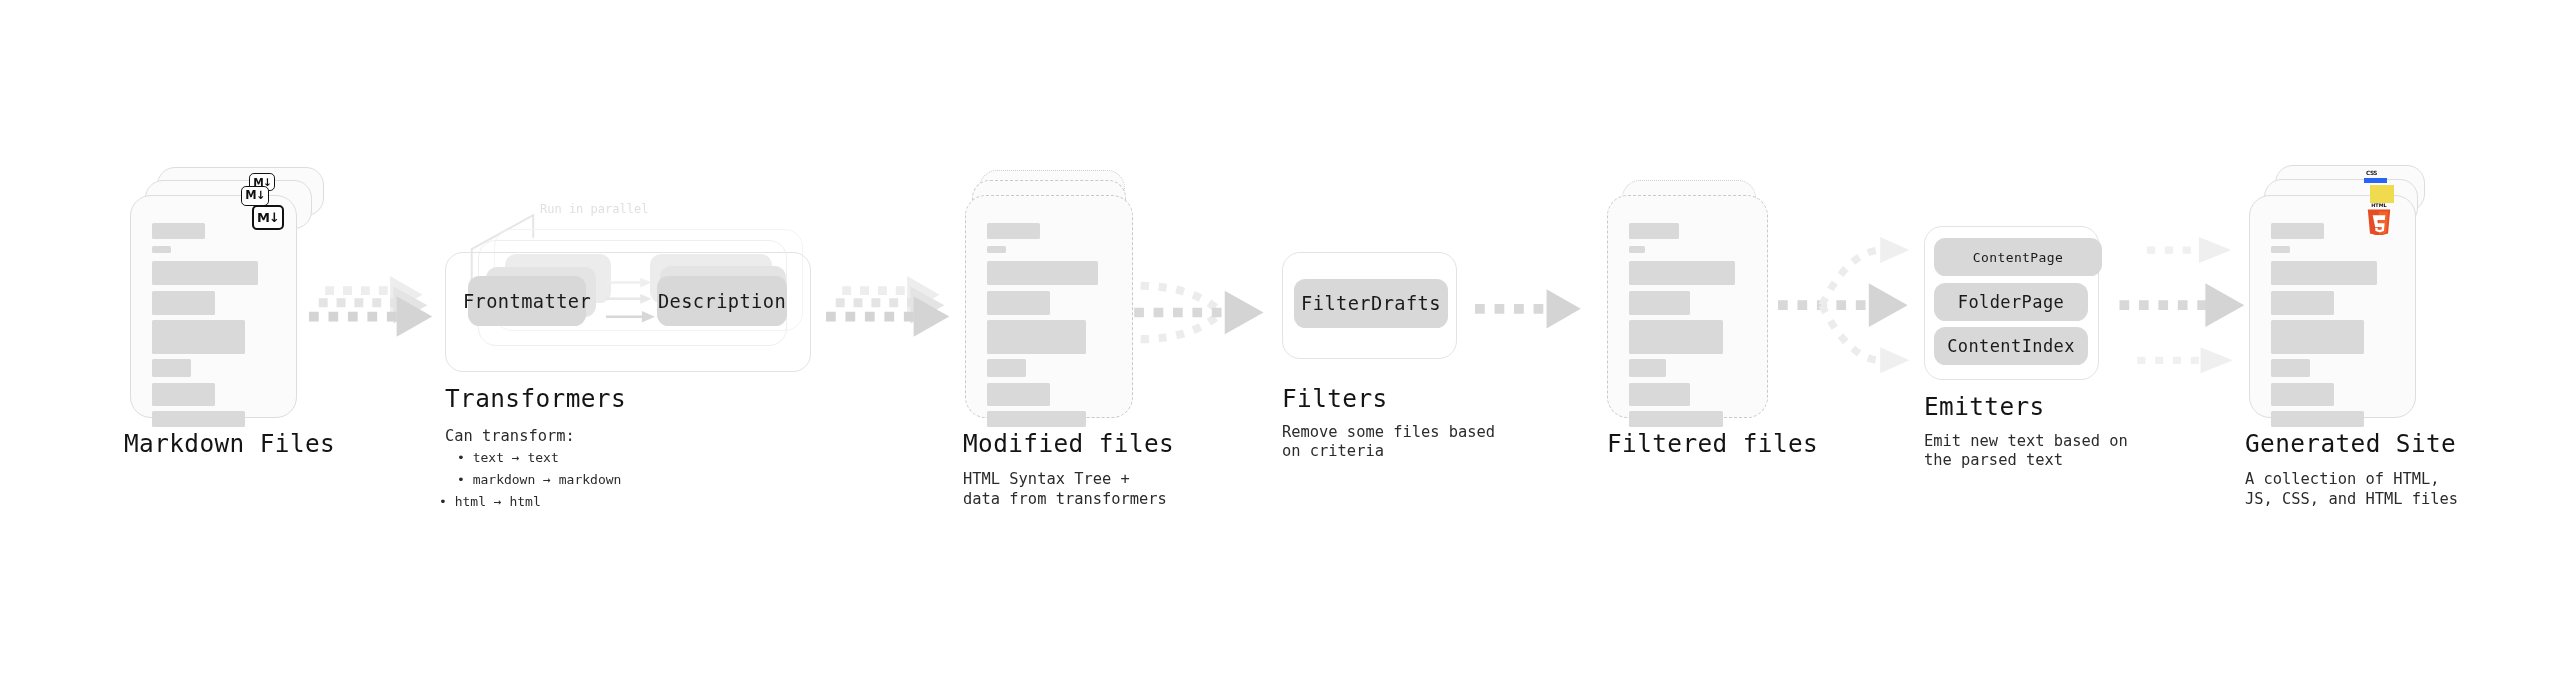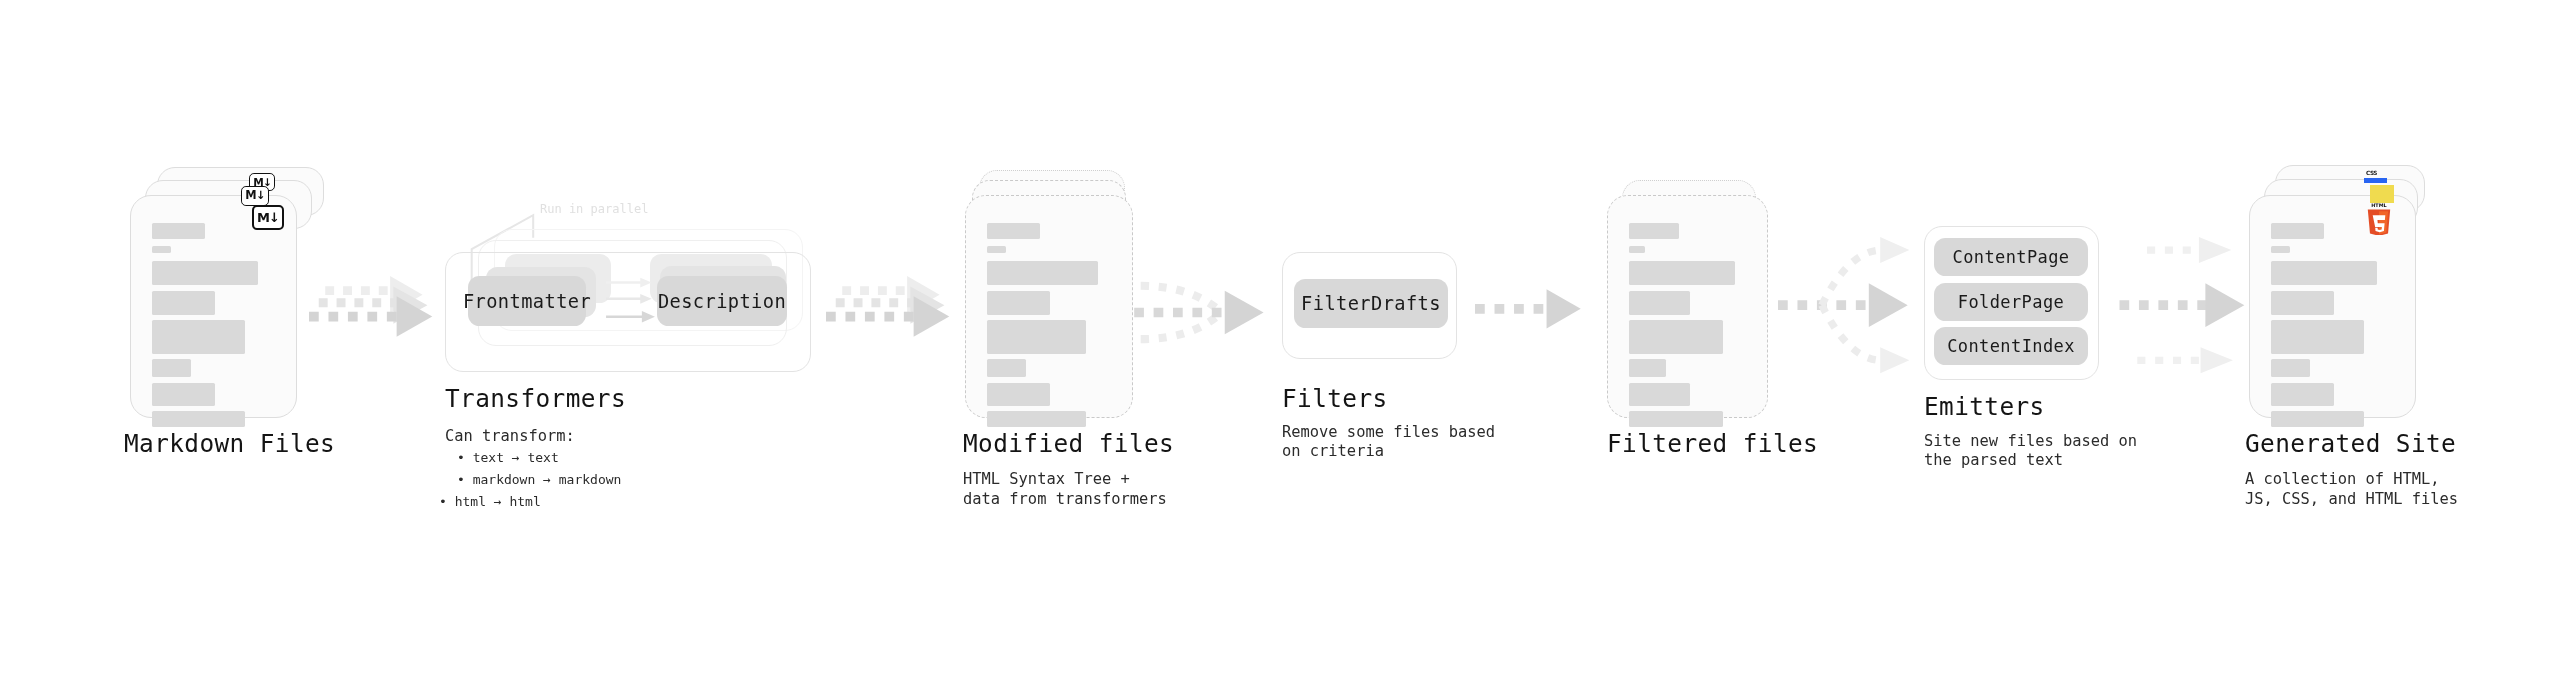--- a/index.html
+++ b/index.html
@@ -285,25 +285,25 @@
     <line x1="0" y1="84" x2="118" y2="84" stroke="#d8d8d8" stroke-width="12" stroke-dasharray="12 12"></line>
     <polygon points="112,57 160,84 112,111" fill="#d4d4d4"></polygon>
     <path d="M54 84 Q88 16 128 16" stroke="#ececec" stroke-width="9" stroke-dasharray="10 12" fill="none"></path>
     <polygon points="126,0 162,16 126,32" fill="#efefef"></polygon>
     <path d="M54 84 Q88 152 128 152" stroke="#ececec" stroke-width="9" stroke-dasharray="10 12" fill="none"></path>
     <polygon points="126,136 162,152 126,168" fill="#efefef"></polygon>
   </svg>
 
   <div>
     <div class="gbox" style="left:1924px;top:226px;width:175px;height:154px;"></div>
-    <div class="chip" style="left:1934px;top:238px;width:154px;height:38px;font-size:17px;">ContentPage</div>
+    <div class="chip" style="left:1934px;top:238px;width:168px;height:38px;font-size:13px;">ContentPage</div>
     <div class="chip" style="left:1934px;top:283px;width:154px;height:38px;font-size:17px;">FolderPage</div>
     <div class="chip" style="left:1934px;top:327px;width:154px;height:38px;font-size:17px;">ContentIndex</div>
     <div class="title" style="left:1924px;top:392px;">Emitters</div>
-    <div class="sub" style="left:1924px;top:430px;">Site new files based on</div>
+    <div class="sub" style="left:1924px;top:430px;">Emit new text based on</div>
     <div class="sub" style="left:1924px;top:449px;">the parsed text</div>
   </div>
 
   <svg class="ov" style="left:2113px;top:237px;" width="154" height="138" viewBox="0 0 190 170">
     <line x1="42" y1="16" x2="110" y2="16" stroke="#f0f0f0" stroke-width="9" stroke-dasharray="10 12"></line>
     <polygon points="106,0 146,16 106,32" fill="#efefef"></polygon>
     <line x1="8" y1="84" x2="120" y2="84" stroke="#d8d8d8" stroke-width="12" stroke-dasharray="12 12"></line>
     <polygon points="114,57 162,84 114,111" fill="#d4d4d4"></polygon>
     <line x1="30" y1="152" x2="112" y2="152" stroke="#f0f0f0" stroke-width="9" stroke-dasharray="10 12"></line>
     <polygon points="108,136 148,152 108,168" fill="#efefef"></polygon>

